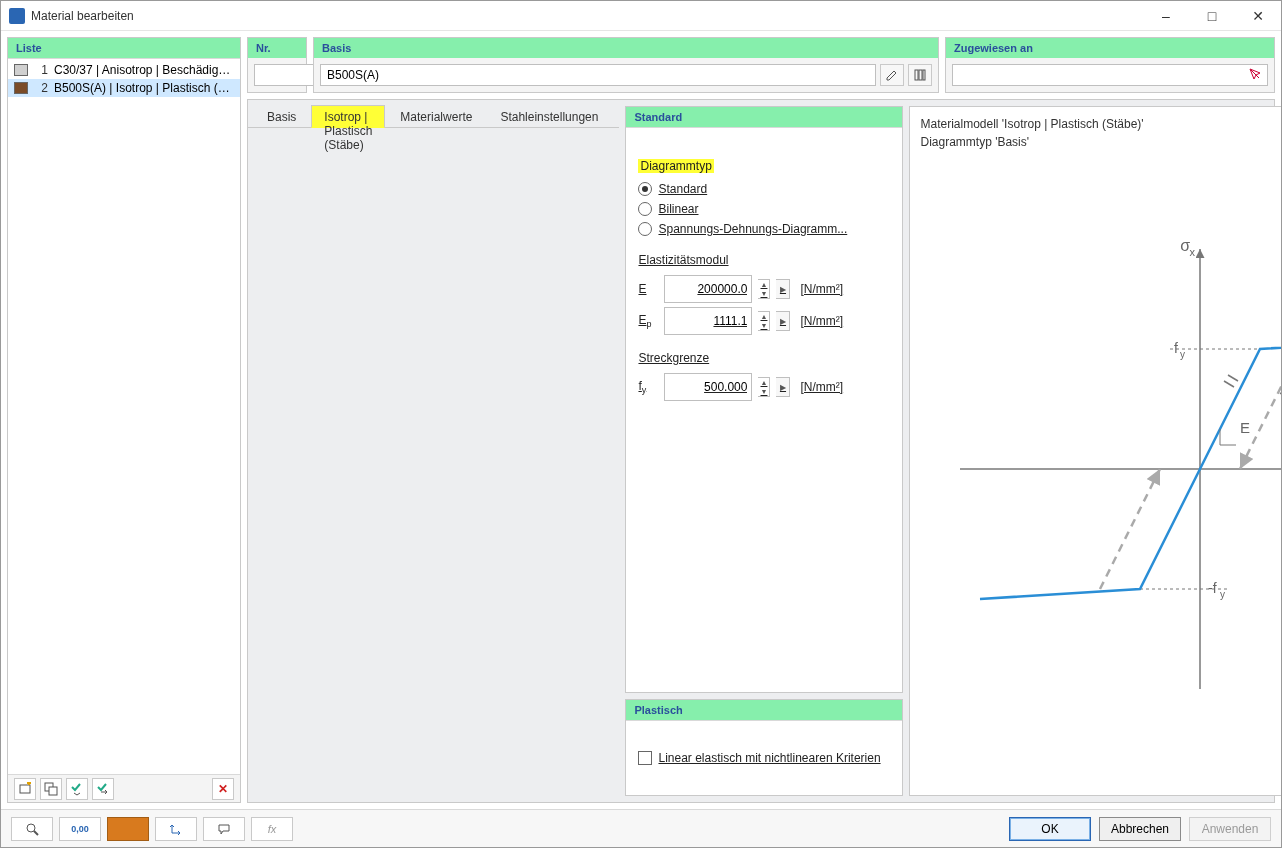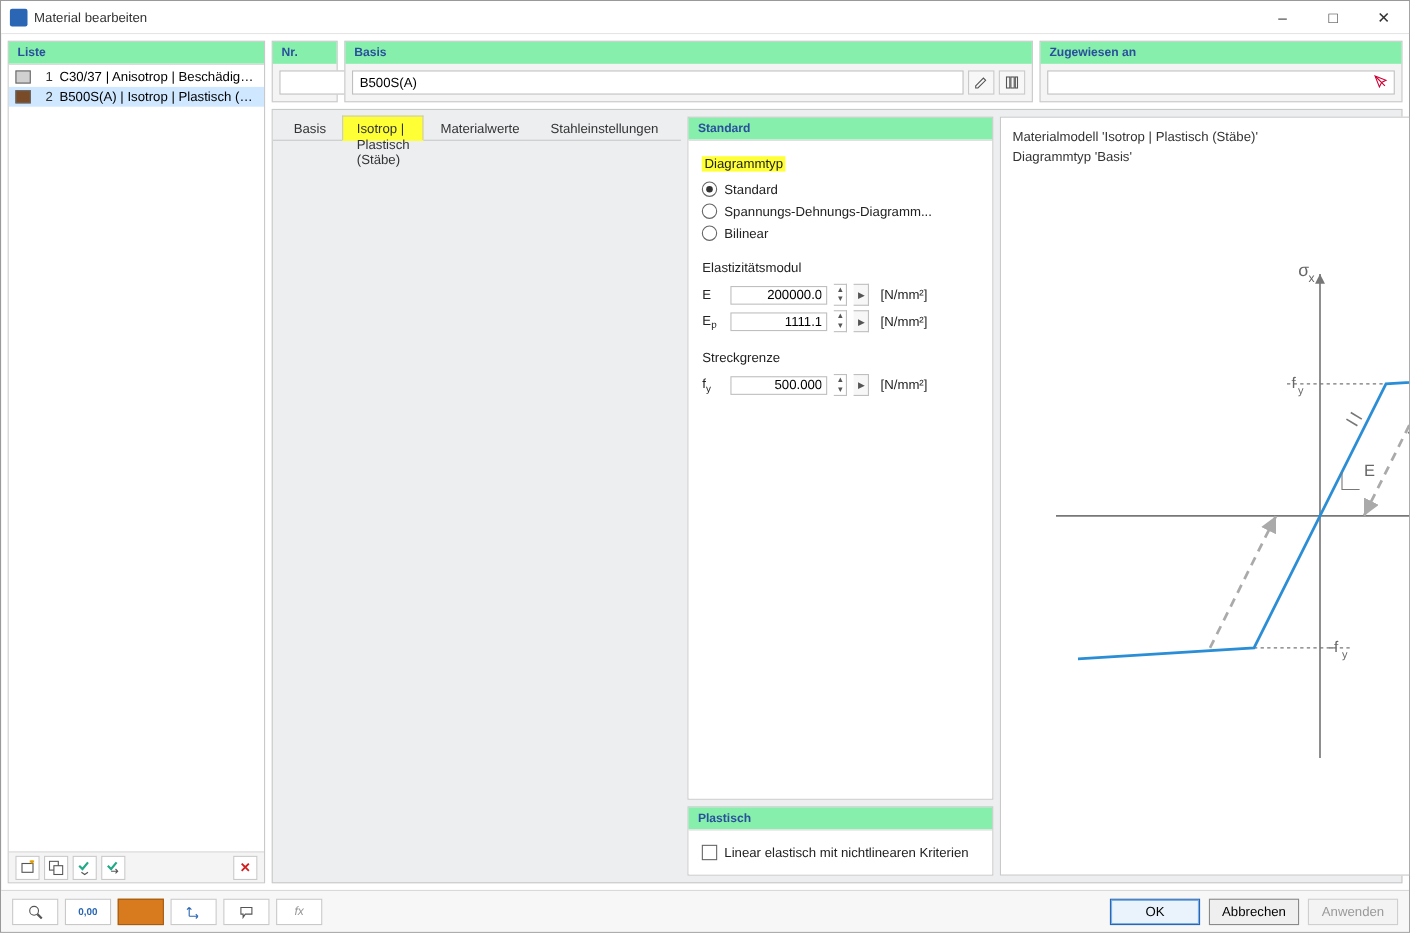--- a/index.html
+++ b/index.html
@@ -53,31 +53,31 @@
   .tabs-panel { flex:1; display:flex; flex-direction:row; border:1px solid #c9c9c9; background:#edeef0; min-height:0; }
   .tabs { display:flex; height:28px; border-bottom:1px solid #c9c9c9; background:#edeef0; padding:4px 6px 0 6px; gap:0; }
   .tab { padding:4px 12px; font-size:12px; color:#333; border:1px solid transparent; border-bottom:none; margin-right:2px; cursor:default; position:relative; top:1px; }
   .tab.active { background:#ffff36; border-color:#c9c9c9; border-bottom:1px solid #ffff36; font-weight:500; }
 
   .tab-body { flex:1; display:flex; gap:6px; padding:6px; min-height:0; }
 
   
   .param-col { width:278px; display:flex; flex-direction:column; gap:6px; }
   .param-panel { border:1px solid #c9c9c9; background:#f4f4f4; display:flex; flex-direction:column; }
-  .param-panel .panel-body { padding:10px 12px; font-size:12px; color:#222; }
+  .param-panel .panel-body { padding:27px 12px; font-size:12px; color:#222;text-decoration:underline; }
   .param-panel.grow { flex:1; min-height:0; }
 
   .grouplabel { font-size:12px; background:#ffff36; display:inline-block; padding:0 2px; margin:4px 0 6px 0; }
   .radio-row { display:flex; align-items:center; gap:6px; padding:3px 0; }
   .radio { width:14px; height:14px; border:1px solid #666; border-radius:50%; display:inline-flex; align-items:center; justify-content:center; background:#fff; }
   .radio.checked::after { content:""; width:6px; height:6px; border-radius:50%; background:#333; }
   .section-h { margin:14px 0 6px 0; }
   .val-row { display:flex; align-items:center; gap:6px; padding:2px 0; }
   .val-row .sym { width:20px; }
-  .val-row .num-input { width:88px; height:17px; border:1px solid #bfbfbf; background:#fff; text-align:right; padding:0 4px; font-size:12px; }
+  .val-row .num-input { width:88px; height:28px; border:1px solid #bfbfbf; background:#fff; text-align:right; padding:0 4px; font-size:12px; }
   .spin { width:12px; height:20px; display:flex; flex-direction:column; border:1px solid #bfbfbf; border-left:none; }
   .spin div { flex:1; font-size:7px; line-height:9px; text-align:center; color:#555; }
   .arrow-btn { width:14px; height:20px; border:1px solid #bfbfbf; border-left:none; display:flex; align-items:center; justify-content:center; font-size:8px; color:#555; background:#f7f7f7; }
   .unit { margin-left:4px; }
 
   .checkbox-row { display:flex; align-items:center; gap:6px; padding:3px 0; font-size:12px; }
   .checkbox { width:14px; height:14px; border:1px solid #666; background:#fff; }
 
   
   .preview-col { flex:1; border:1px solid #c9c9c9; background:#fff; padding:8px 10px; display:flex; flex-direction:column; min-width:0; }
@@ -213,25 +213,25 @@
           <div class="param-panel grow">
             <div class="panel-head">Standard</div>
             <div class="panel-body">
               <div><span class="grouplabel">Diagrammtyp</span></div>
               <div class="radio-row">
                 <span class="radio checked"></span>
                 <span>Standard</span>
               </div>
               <div class="radio-row">
                 <span class="radio"></span>
-                <span>Spannungs-Dehnungs-Diagramm...</span>
+                <span>Bilinear</span>
               </div>
               <div class="radio-row">
                 <span class="radio"></span>
-                <span>Bilinear</span>
+                <span>Spannungs-Dehnungs-Diagramm...</span>
               </div>
 
               <div class="section-h">Elastizitätsmodul</div>
               <div class="val-row">
                 <span class="sym">E</span>
                 <input class="num-input" value="200000.0" style="">
                 <div class="spin">
                     <div>▲</div>
                     <div>▼</div>
                   </div>

